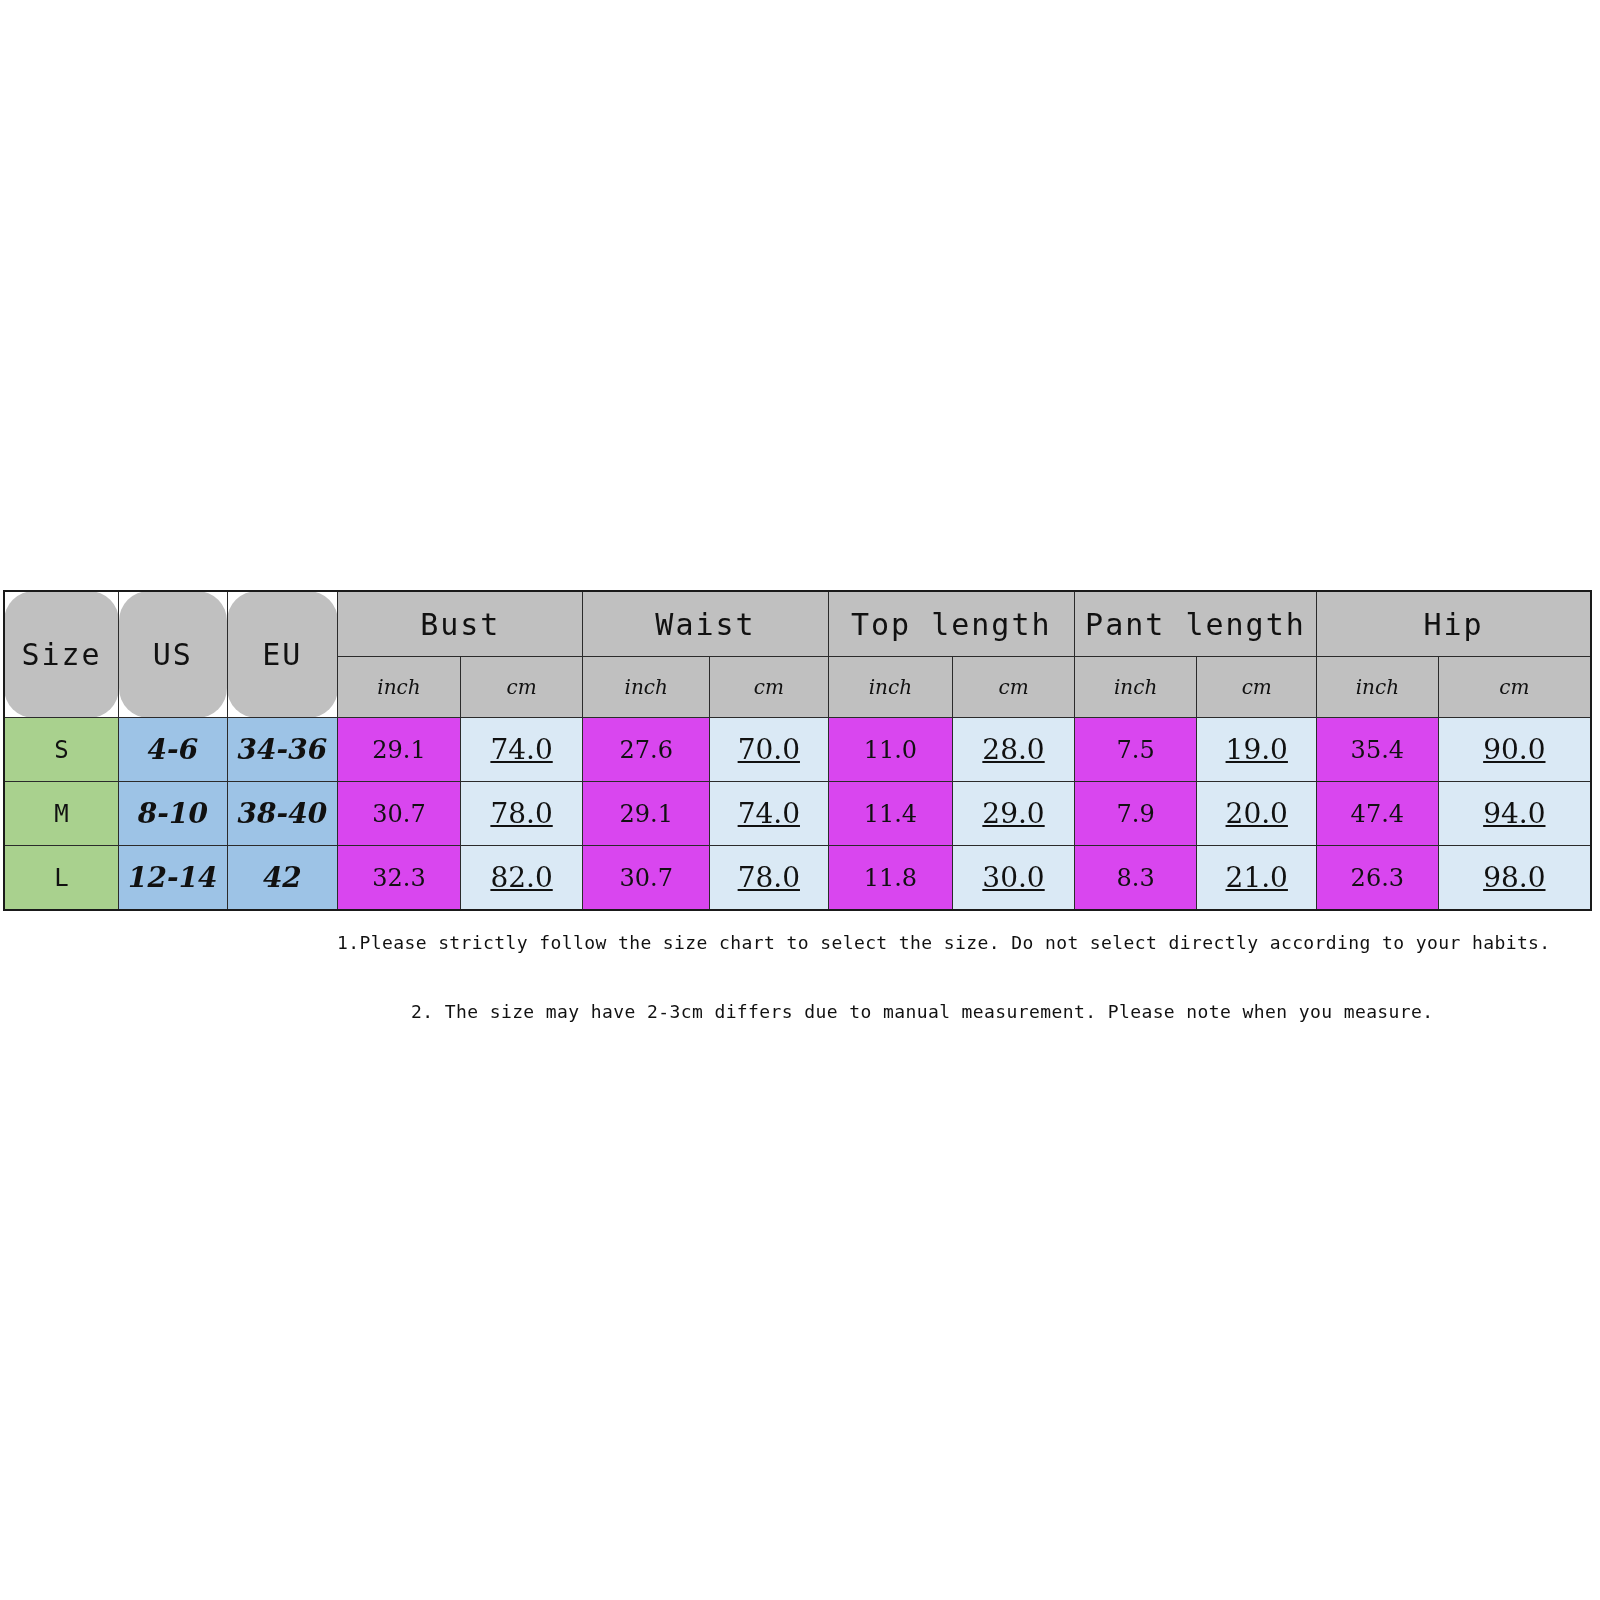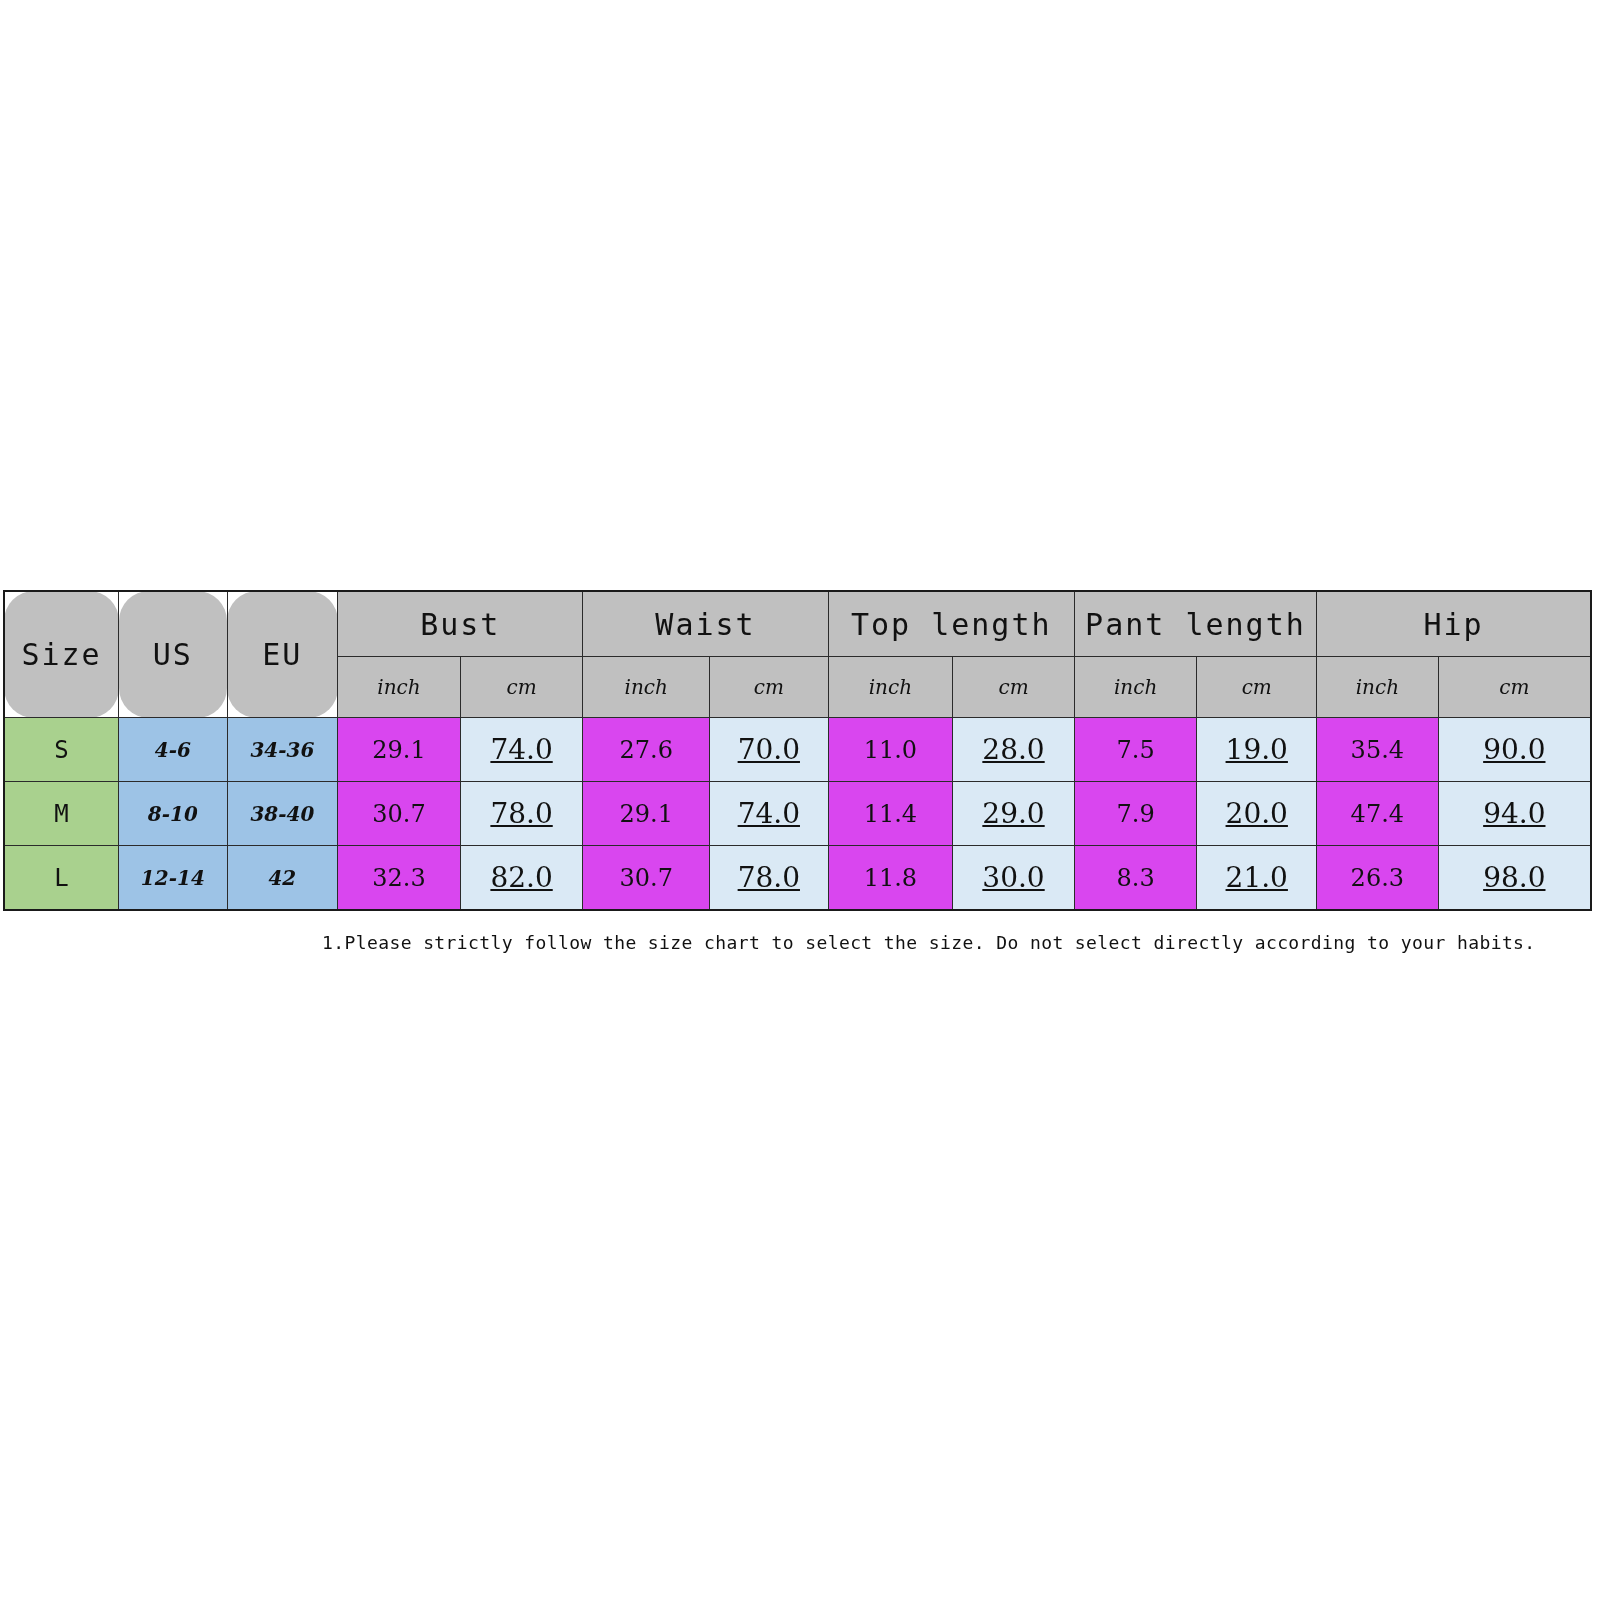--- a/index.html
+++ b/index.html
@@ -66,42 +66,42 @@
     background: #a9d18e;
     font-family: "DejaVu Sans Mono", monospace;
     font-size: 24px;
     height: 63px;
   }
   td.c-region {
     background: #9dc3e6;
     font-family: "DejaVu Serif", serif;
     font-style: italic;
     font-weight: bold;
-    font-size: 20px;
+    font-size: 28px;
     height: 63px;
     margin-top: 44px;
   }
   td.c-inch {
     background: #d946ef;
     font-family: "DejaVu Serif", serif;
     font-size: 24px;
     height: 63px;
   }
   td.c-cm {
     background: #dae9f5;
     font-family: "DejaVu Serif", serif;
     font-size: 28px;
     height: 63px;
     text-decoration: underline;
   }
 
   
   .notes {
     position: absolute;
-    left: 0;
+    left: 15px;
     top: 920px;
     width: 1460px;
   }
   .note-line {
     font-family: "DejaVu Sans Mono", monospace;
     font-size: 18px;
     color: #111111;
     letter-spacing: 0.4px;
     white-space: nowrap;
   }
@@ -198,13 +198,14 @@
         <td class="c-cm">21.0</td>
         <td class="c-inch">26.3</td>
         <td class="c-cm">98.0</td>
       </tr>
     </tbody>
   </table>
 </div>
 
 <div class="notes">
   <div class="note-line note-1">1.Please strictly follow the size chart to select the size. Do not select directly according to your habits.</div>
+  <div class="note-line note-2">2. The size may have 2-3cm differs due to manual measurement. Please note when you measure.</div>
 </div>
 
 </body></html>

